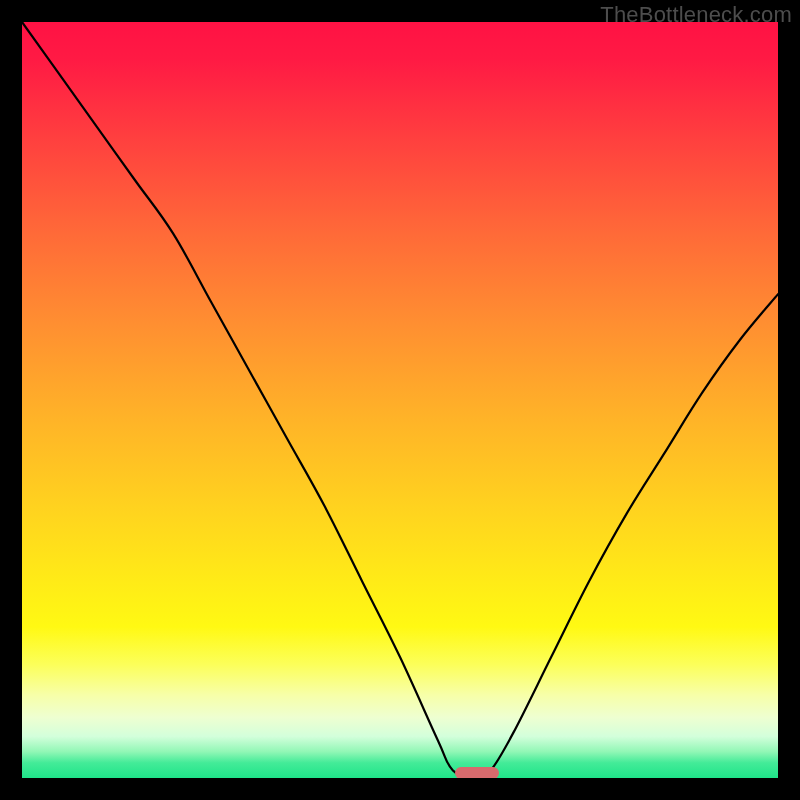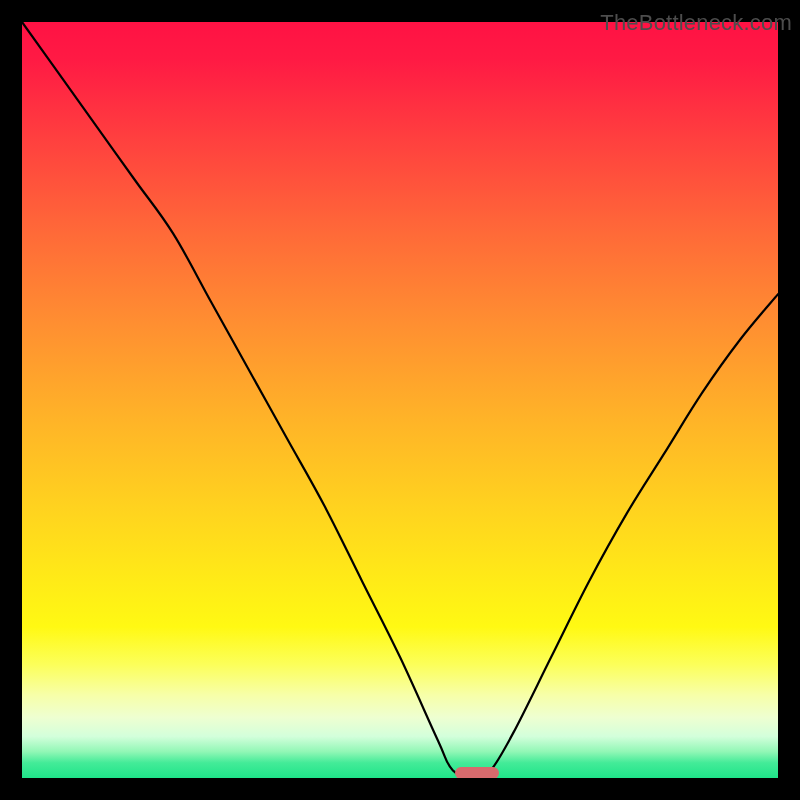--- a/index.html
+++ b/index.html
@@ -12,21 +12,21 @@
     font-family: Arial, Helvetica, sans-serif;
   }
   .frame {
     position: relative;
     width: 800px;
     height: 800px;
     background: #000;
   }
   .watermark {
     position: absolute;
-    top: 10px;
+    top: 2px;
     right: 8px;
     color: #4d4d4d;
     font-size: 22px;
     font-weight: 400;
     letter-spacing: 0.2px;
     z-index: 20;
   }
   .plot-area {
     position: absolute;
     left: 22px;

